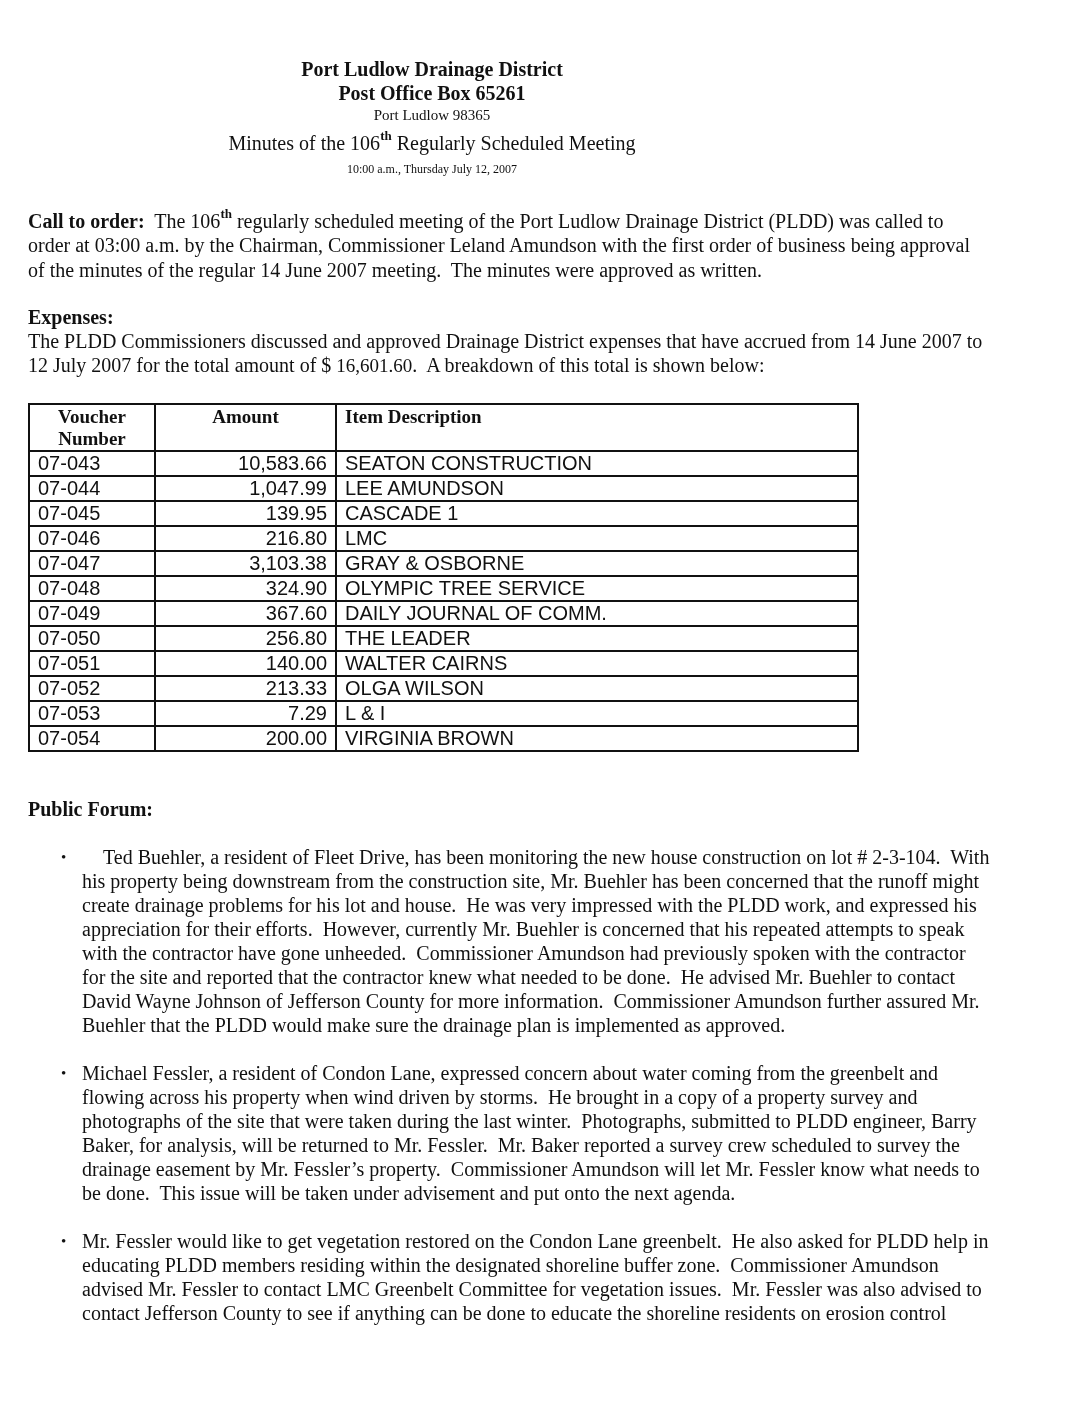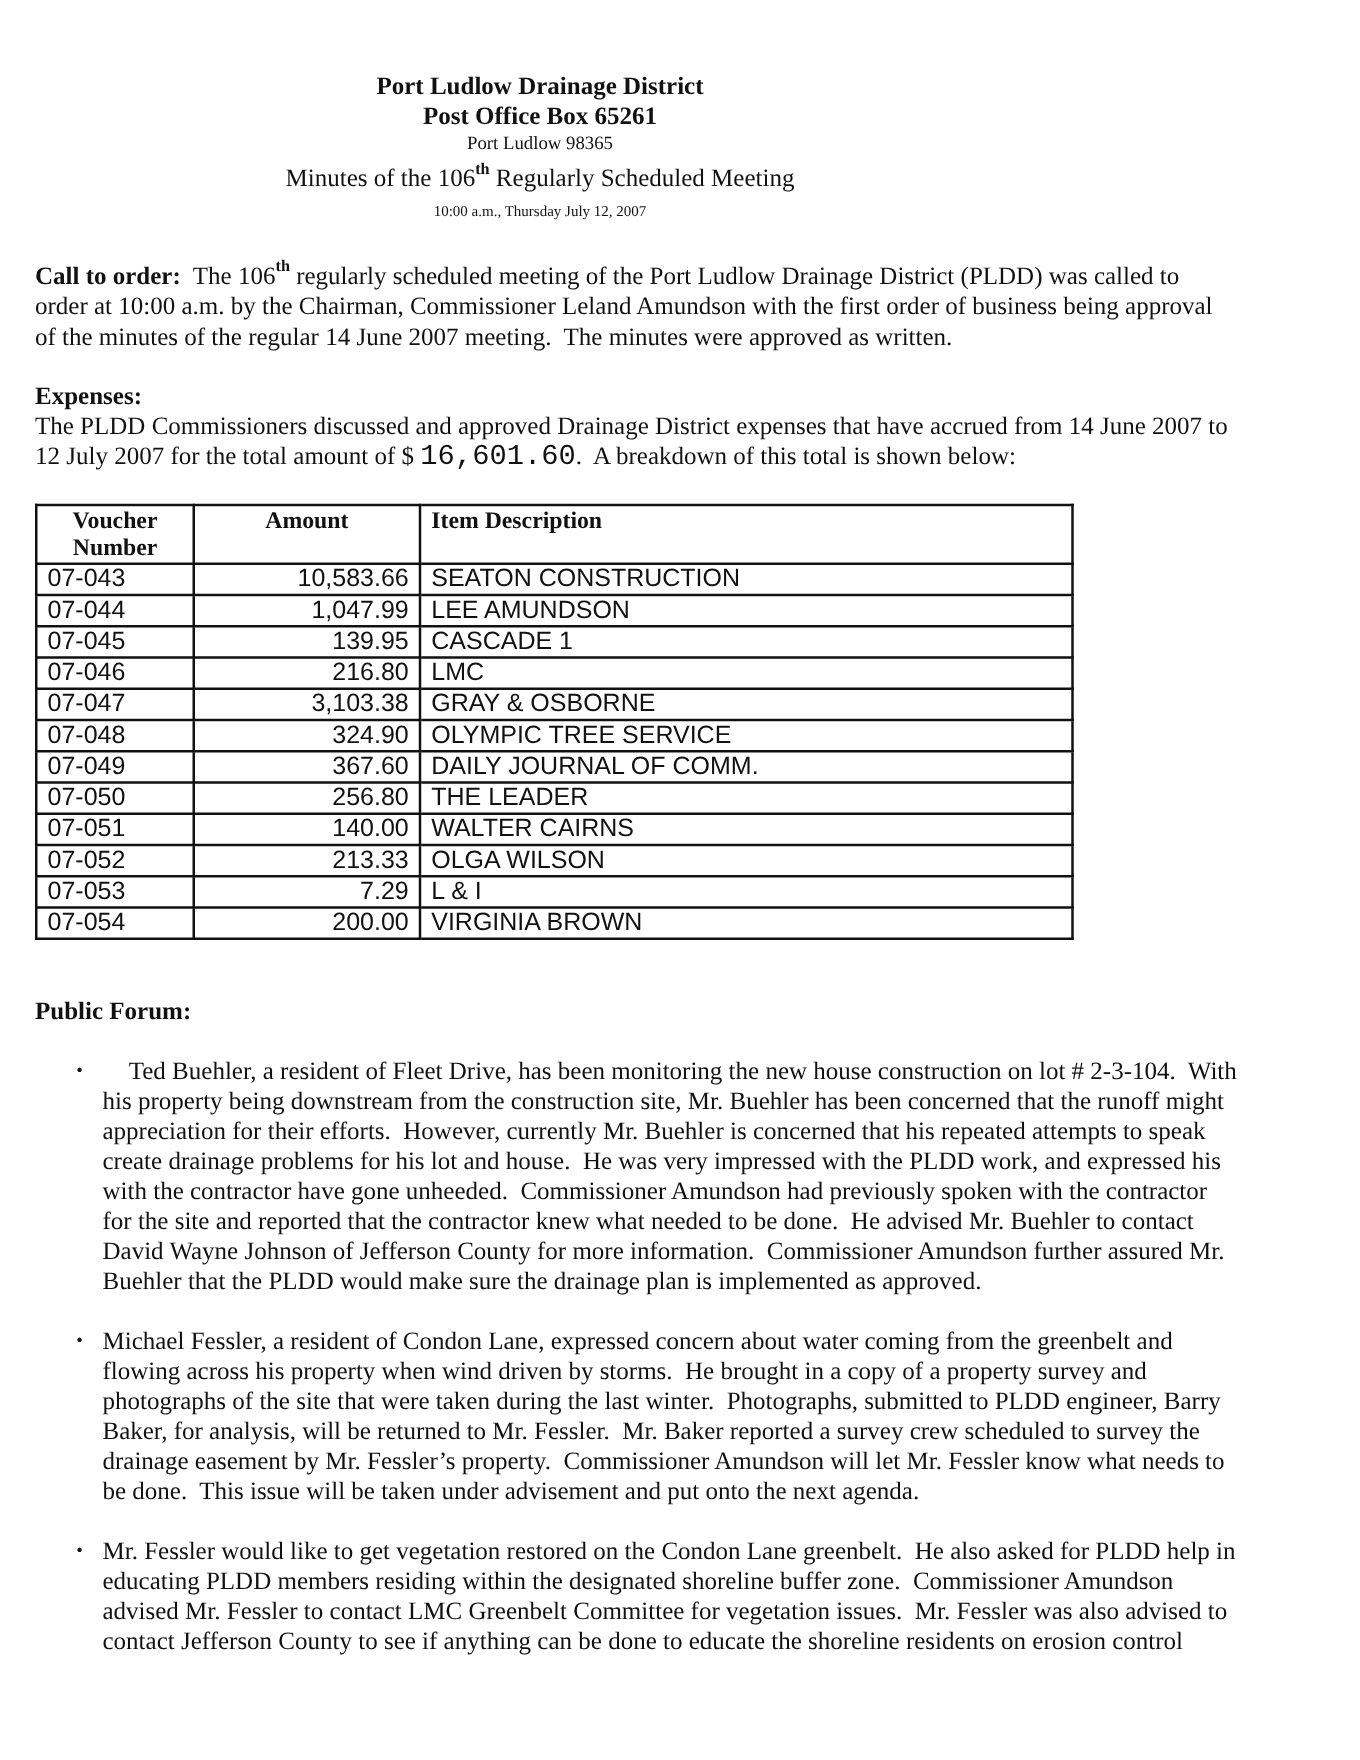--- a/index.html
+++ b/index.html
@@ -17,21 +17,21 @@
     .h-date { top: 156px; font-size: 12px; line-height: 26px; }
     sup { font-size: 13px; line-height: 0; position: relative; top: -2px; font-weight: bold; }
     .para {
       position: absolute; left: 28px; width: 1035px;
       font-size: 20px; line-height: 24.3px; white-space: nowrap;
     }
     .para b { font-weight: bold; }
     .call { top: 209px; }
     .exp-h { top: 305px; font-weight: bold; }
     .exp-p { top: 329px; }
-    .amt { font-family: Liberation Mono, monospace; font-size: 23px; }
+    .amt { font-family: Liberation Serif, serif; font-size: 19px; }
 
     table.vouchers {
       position: absolute; left: 28px; top: 403px;
       border-collapse: collapse;
       width: 831px;
     }
     table.vouchers th, table.vouchers td {
       border: 2px solid #111; padding: 0 8px; vertical-align: top;
     }
     table.vouchers th {
@@ -69,21 +69,21 @@
 <div class="page">
 
   <div class="center h-org">Port Ludlow Drainage District</div>
   <div class="center h-box">Post Office Box 65261</div>
   <div class="center h-city">Port Ludlow 98365</div>
   <div class="center h-minutes"><span>Minutes of the 106</span><sup>th</sup><span> Regularly Scheduled Meeting</span></div>
   <div class="center h-date">10:00 a.m., Thursday July 12, 2007</div>
 
   <div class="para call">
     <span class="line"><b>Call to order:</b><span style="white-space:pre">  The 106</span><sup>th</sup><span> regularly scheduled meeting of the Port Ludlow Drainage District (PLDD) was called to</span></span>
-    <span class="line" style="white-space:pre">order at 10:00 a.m. by the Chairman, Commissioner Leland Amundson with the first order of business being approval</span>
+    <span class="line" style="white-space:pre">order at 03:00 a.m. by the Chairman, Commissioner Leland Amundson with the first order of business being approval</span>
     <span class="line" style="white-space:pre">of the minutes of the regular 14 June 2007 meeting.  The minutes were approved as written.</span>
   </div>
 
   <div class="para exp-h">Expenses:</div>
   <div class="para exp-p">
     <span class="line">The PLDD Commissioners discussed and approved Drainage District expenses that have accrued from 14 June 2007 to</span>
     <span class="line" style="white-space:pre"><span>12 July 2007 for the total amount of $ </span><span class="amt">16,601.60</span><span>.  A breakdown of this total is shown below:</span></span>
   </div>
 
   <table class="vouchers">
@@ -159,22 +159,22 @@
       </tbody>
   </table>
 
   <div class="para pf-h">Public Forum:</div>
 
   <ul class="forum" id="forum-list">
       <li>
         <span class="bullet">•</span>
         <span class="line" style="white-space: pre; margin-left: 21px;">Ted Buehler, a resident of Fleet Drive, has been monitoring the new house construction on lot # 2-3-104.  With</span>
         <span class="line" style="white-space: pre;">his property being downstream from the construction site, Mr. Buehler has been concerned that the runoff might</span>
+        <span class="line" style="white-space: pre;">create drainage problems for his lot and house.  He was very impressed with the PLDD work, and expressed his</span>
         <span class="line" style="white-space: pre;">appreciation for their efforts.  However, currently Mr. Buehler is concerned that his repeated attempts to speak</span>
-        <span class="line" style="white-space: pre;">create drainage problems for his lot and house.  He was very impressed with the PLDD work, and expressed his</span>
         <span class="line" style="white-space: pre;">with the contractor have gone unheeded.  Commissioner Amundson had previously spoken with the contractor</span>
         <span class="line" style="white-space: pre;">for the site and reported that the contractor knew what needed to be done.  He advised Mr. Buehler to contact</span>
         <span class="line" style="white-space: pre;">David Wayne Johnson of Jefferson County for more information.  Commissioner Amundson further assured Mr.</span>
         <span class="line" style="white-space: pre;">Buehler that the PLDD would make sure the drainage plan is implemented as approved.</span>
       </li>
       <li>
         <span class="bullet">•</span>
         <span class="line" style="white-space: pre;">Michael Fessler, a resident of Condon Lane, expressed concern about water coming from the greenbelt and</span>
         <span class="line" style="white-space: pre;">flowing across his property when wind driven by storms.  He brought in a copy of a property survey and</span>
         <span class="line" style="white-space: pre;">photographs of the site that were taken during the last winter.  Photographs, submitted to PLDD engineer, Barry</span>

